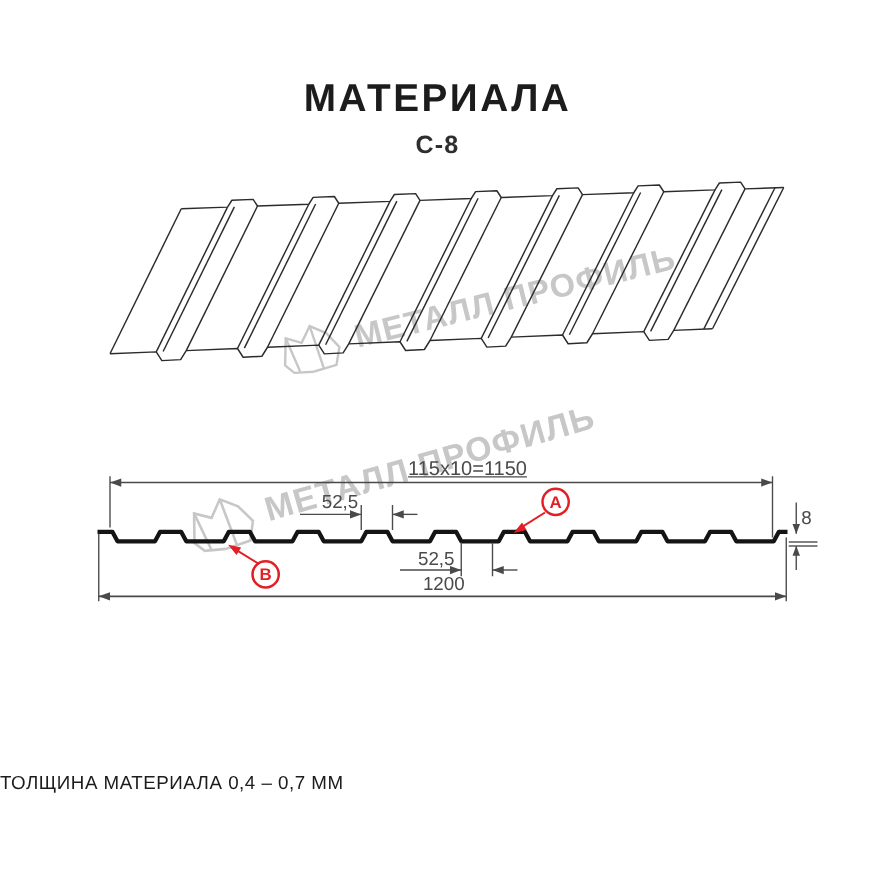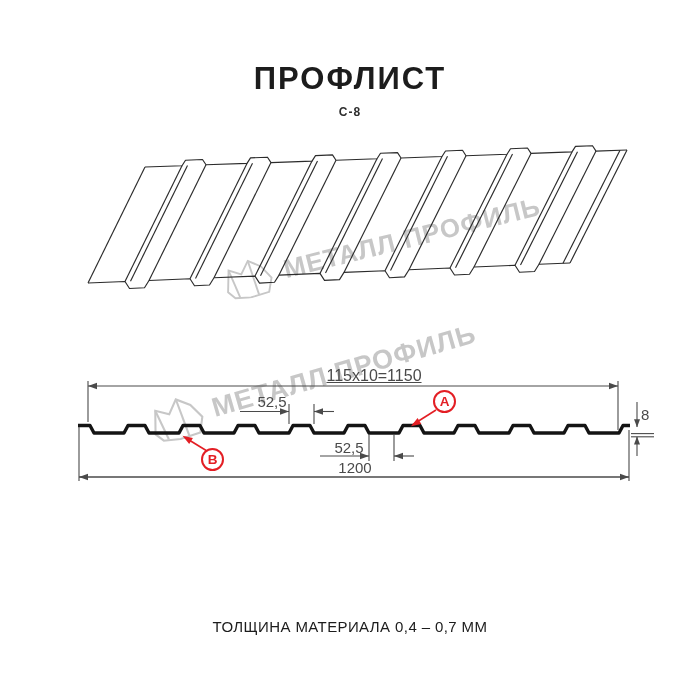--- a/index.html
+++ b/index.html
@@ -1,22 +1,22 @@
 <!DOCTYPE html>
 <html style="--ink: #1c1c1c; --subtle: #2e2e2e; --dim: #4a4a4a; --red: #e31e24; --wm: #c7c7c7;"><head>
 <meta charset="utf-8">
 <style>
   html,body{margin:0;padding:0;background:#fff;}
   .page{position:relative;width:700px;height:700px;background:#fff;overflow:hidden;
         font-family:"Liberation Sans", sans-serif;}
   .title{position:absolute;left:0;right:0;top:61px;text-align:center;
          font-size:31px;font-weight:700;letter-spacing:2px;color:var(--ink);}
   .subtitle{position:absolute;left:0;right:0;top:105px;text-align:center;
-            font-size:12px;font-weight:700;letter-spacing:1px;color:var(--subtle);}
-  .footer-note{position:absolute;left:0;right:0;top:618px;text-align:center;
+            font-size:20px;font-weight:700;letter-spacing:1px;color:var(--subtle);}
+  .footer-note{position:absolute;left:0;right:0;top:618px;
                font-size:15px;letter-spacing:.4px;color:var(--ink);}
   .watermark{position:absolute;display:flex;align-items:center;gap:10px;z-index:1;
              transform-origin:left center;white-space:nowrap;color:var(--wm);
              font-weight:700;pointer-events:none;}
   .wm-upper{left:222px;top:265px;transform:rotate(-14deg);font-size:26px;letter-spacing:1px;}
   .wm-lower{left:151px;top:404px;transform:rotate(-16deg);font-size:27px;letter-spacing:1px;}
   .wm-logo{flex:0 0 auto;}
   #art{position:absolute;left:0;top:0;z-index:2;}
   .dim-label{position:absolute;z-index:3;font-size:15px;color:var(--dim);background:transparent;}
   .ctr{transform:translateX(-50%);}
@@ -29,21 +29,21 @@
            border:2px solid var(--red);color:var(--red);display:flex;align-items:center;
            justify-content:center;font-size:13.5px;font-weight:600;box-sizing:border-box;}
   #callout-a{left:433px;top:390px;}
   #callout-b{left:201px;top:448px;}
 </style>
 </head>
 <body>
 
 <div class="page">
 
-  <div class="title">ПРОФЛИСТ</div>
+  <div class="title">МАТЕРИАЛА</div>
   <div class="subtitle">С-8</div>
 
   <div class="watermark wm-upper">
     <svg class="wm-logo" width="54" height="40" viewBox="0 0 52 42">
       <polygon points="2,30 8,8 20,15 30,3 42,12 50,26 44,40 24,41 8,38" fill="none" stroke="currentColor" stroke-width="2"></polygon>
       <polyline points="8,8 13,38" fill="none" stroke="currentColor" stroke-width="2"></polyline>
       <polyline points="30,3 33,40" fill="none" stroke="currentColor" stroke-width="2"></polyline>
     </svg>
     <span>МЕТАЛЛ ПРОФИЛЬ</span>
   </div>

